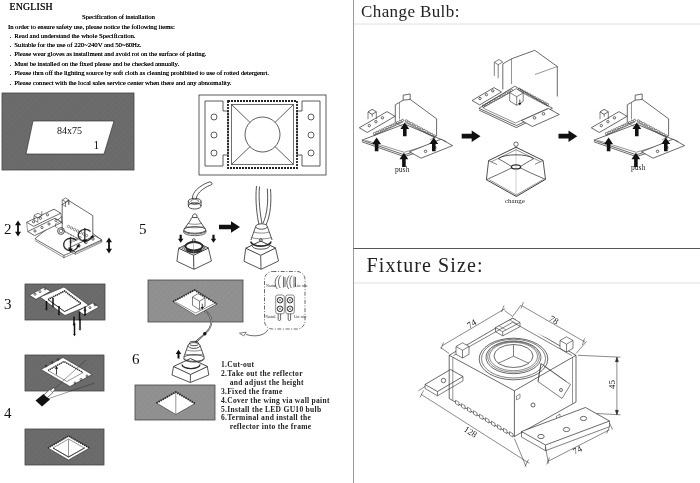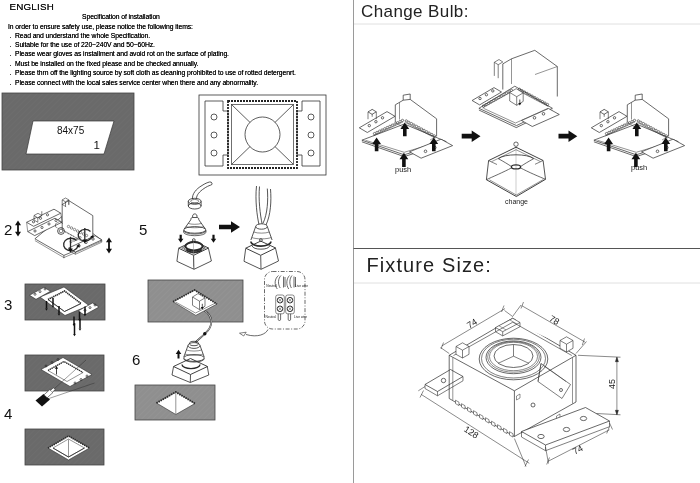--- a/index.html
+++ b/index.html
@@ -1,17 +1,17 @@
 <!DOCTYPE html>
 <html><head>
 <meta charset="utf-8">
 <style>
 html,body{margin:0;padding:0;background:#fff;}
 #page{position:relative;width:700px;height:483px;background:#fff;overflow:hidden;
-  font-family:Liberation Sans, sans-serif;color:#111;}
+  font-family:Liberation Serif, serif;color:#111;}
 .t{position:absolute;white-space:nowrap;line-height:1;}
 .b{font-size:6.8px;letter-spacing:-0.08px;color:#000;text-shadow:0 0 0.3px #222;}
 svg{position:absolute;left:0;top:0;}
 </style>
 </head>
 <body>
 <div id="page">
 
 <div class="t" style="left:9.5px;top:1.8px;font-size:9.8px;letter-spacing:0.2px;color:#111;text-shadow:0 0 0.4px #222;">ENGLISH</div>
 <div class="t b" style="left:82px;top:14.3px;">Specification of installation</div>
@@ -22,20 +22,28 @@
 <div class="t b" style="left:9.5px;top:61.1px;">.&nbsp;&nbsp;Must be installed on the fixed please and be checked annually.</div>
 <div class="t b" style="left:9.5px;top:70.4px;">.&nbsp;&nbsp;Please thrn off the lighting source by soft cloth as cleaning prohibited to use of rotted detergenrt.</div>
 <div class="t b" style="left:9.5px;top:80.1px;">.&nbsp;&nbsp;Please connect with the local sales service center when there and any abnormality.</div>
 
 <div class="t" style="left:4px;top:221.9px;font-size:15px;">2</div>
 <div class="t" style="left:4px;top:297px;font-size:15px;">3</div>
 <div class="t" style="left:4px;top:405.5px;font-size:15px;">4</div>
 <div class="t" style="left:139px;top:222px;font-size:15px;">5</div>
 <div class="t" style="left:132px;top:351.5px;font-size:15px;">6</div>
 
+<div class="t" style="left:221px;top:361px;font-size:7.5px;font-weight:bold;letter-spacing:0.3px;line-height:8.9px;white-space:pre;color:#222;">1.Cut-out
+2.Take out the reflector
+    and adjust the height
+3.Fixed the frame
+4.Cover the wing via wall paint
+5.Install the LED GU10 bulb
+6.Terminal and install the
+    reflector into the frame</div>
 
 
 <div class="t" style="left:361px;top:2.5px;font-size:17px;letter-spacing:0.4px;color:#222;">Change Bulb:</div>
 <div class="t" style="left:366.5px;top:254.5px;font-size:20px;letter-spacing:1.1px;color:#222;">Fixture Size:</div>
 
 <div class="t" style="left:395px;top:166.4px;font-size:7.5px;color:#222;">push</div>
 <div class="t" style="left:631px;top:164.4px;font-size:7.5px;color:#222;">push</div>
 <div class="t" style="left:505px;top:198px;font-size:7px;color:#222;">change</div>
 
 <svg width="700" height="483" viewBox="0 0 700 483">

